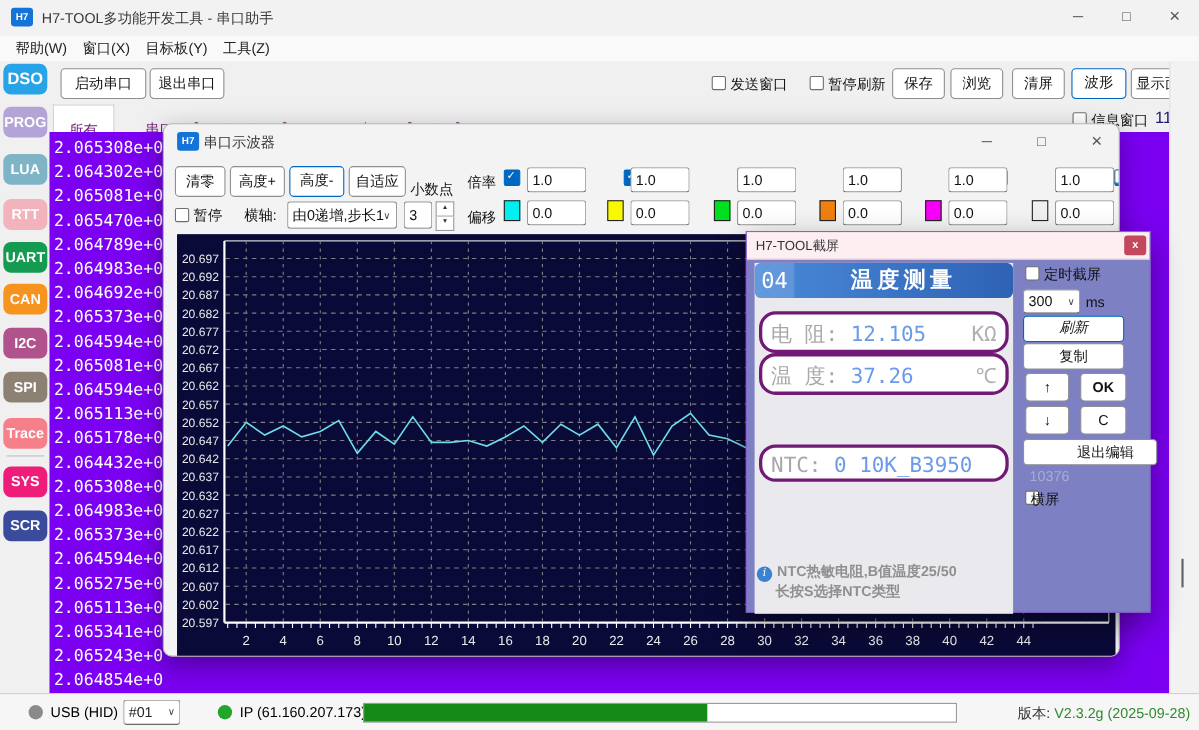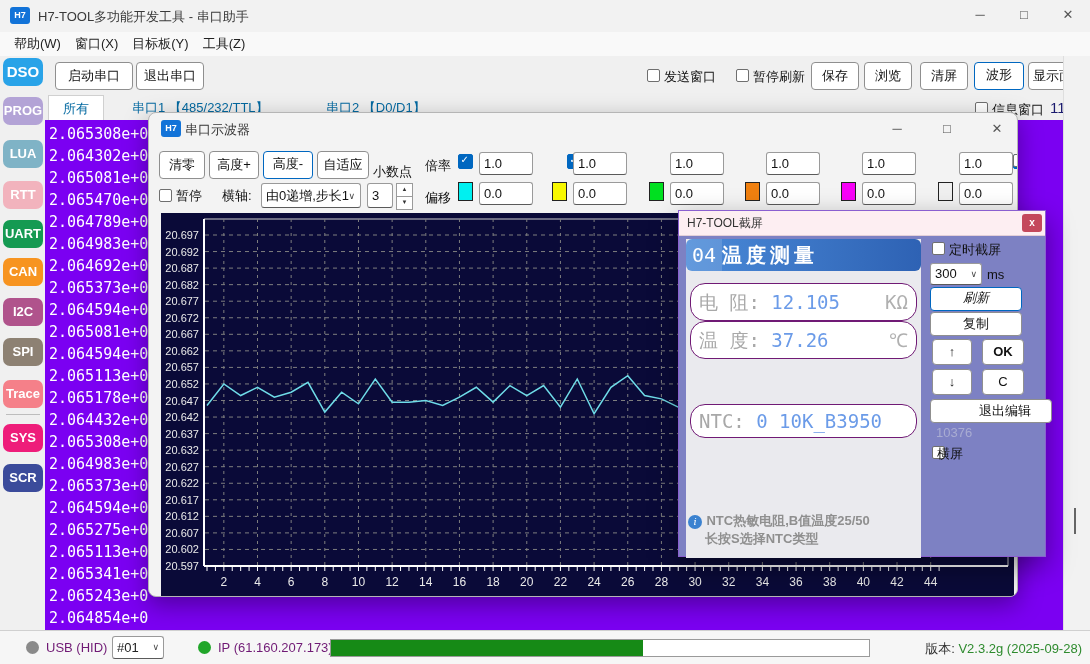--- a/index.html
+++ b/index.html
@@ -23,48 +23,48 @@
   .swatch{width:15px;height:19px;border:1px solid #222;box-sizing:border-box;display:inline-block;}
   .input{background:#fff;border:1px solid #9a9a9a;border-bottom:1px solid #5a5a5a;border-radius:3px;font-size:13px;color:#111;padding:0 4px;box-sizing:border-box;font-family:"Liberation Sans",sans-serif;}
   .chev{font-size:9px;color:#444;}
   
   .side-icon{left:3px;width:40px;height:28px;border-radius:7px;color:#fff;font-weight:bold;font-size:13px;text-align:center;line-height:28px;}
   #side-sep{left:6px;width:34px;height:1px;background:#bdbdbd;}
   
   #purple-panel{left:45px;top:120px;width:1018px;height:510px;background:#7b00f2;overflow:hidden;}
   .dataval{color:#fff;font-family:"DejaVu Sans Mono",monospace;font-size:15px;line-height:22px;white-space:pre;padding-left:4px;}
   
-  .tab{position:absolute;top:95px;height:25px;font-size:13px;color:#0369a1;line-height:25px;padding:0 14px;}
+  .tab{position:absolute;top:95px;height:25px;font-size:13px;color:#701a75;line-height:25px;padding:10px 14px;}
   .tab.active{background:#fff;border:1px solid #d0d0d0;border-bottom:none;}
   
   #scope{left:148px;top:112px;width:870px;height:485px;background:#f3f3f3;border:1px solid #b5b5b5;border-radius:8px;box-shadow:0 8px 24px rgba(0,0,0,.35);overflow:hidden;box-sizing:border-box;}
   #scope-title{left:36px;top:8px;font-size:13px;color:#333;}
   .scope-winbtn{width:40px;height:28px;text-align:center;line-height:27px;color:#555;font-size:13px;}
   #chartbox{left:12px;top:100px;width:853px;height:385px;background:#0a0a38;}
   
   #capture{left:678px;top:210px;width:368px;height:347px;background:#7d81c3;border:1px solid #8a5fd0;box-shadow:0 10px 26px rgba(0,0,0,.4);box-sizing:border-box;}
   #cap-titlebar{left:0;top:0;width:100%;height:24px;background:#fdeef2;border-bottom:1px solid #e3cfd8;}
   #cap-title{left:8px;top:4px;font-size:12px;color:#333;}
   #cap-close{right:3px;top:3px;width:20px;height:18px;background:#c4485c;border-radius:3px;color:#fff;font-size:10px;font-weight:bold;text-align:center;line-height:18px;}
   #cap-screen{left:7px;top:28px;width:235px;height:319px;background:#eaeaee;overflow:hidden;}
   #cap-header{left:0;top:0;width:235px;height:32px;background:linear-gradient(90deg,#4a8ad8,#2e62b4);border-radius:6px;}
   #cap-index{left:0;top:0;width:36px;height:32px;background:rgba(255,255,255,.14);color:#fff;font-size:20px;font-family:"DejaVu Sans Mono",monospace;text-align:center;line-height:32px;}
-  #cap-title-cn{left:36px;top:0;width:199px;height:32px;color:#fff;font-size:20px;font-weight:bold;line-height:32px;letter-spacing:4px;}
-  .cap-row{left:4px;width:227px;height:38px;background:#fff;border:1px solid #701a75;border-radius:15px;box-sizing:border-box;font-family:"DejaVu Sans Mono",monospace;font-size:19px;line-height:36px;padding:0 8px;white-space:nowrap;overflow:hidden;}
+  #cap-title-cn{left:36px;top:0;width:199px;height:32px;color:#fff;font-size:20px;font-weight:bold;text-align:center;line-height:32px;letter-spacing:4px;}
+  .cap-row{left:4px;width:227px;height:38px;background:#fff;border:3px solid #701a75;border-radius:15px;box-sizing:border-box;font-family:"DejaVu Sans Mono",monospace;font-size:19px;line-height:36px;padding:0 8px;white-space:nowrap;overflow:hidden;}
   .cap-lab{color:#a8a8a8;} .cap-val{color:#6b9be8;} .cap-unit{color:#b0b0b0;float:right;}
   .cap-info{color:#8f8f8f;font-size:13px;font-weight:bold;line-height:17px;}
   .info-ic{display:inline-block;width:14px;height:14px;border-radius:50%;background:#3b82d0;color:#fff;font-size:10px;font-style:italic;font-family:"DejaVu Serif",serif;text-align:center;line-height:14px;}
   .cap-panel-lbl{font-size:13px;color:#101010;}
   .cap-btn{background:#fff;border:1px solid #8f8f8f;border-radius:4px;font-size:13px;color:#111;text-align:center;}
   .cap-btn.accent{border:1.5px solid #0067c0;}
   #cap-counter{color:#a9acd2;font-size:13px;}
   
   #statusbar{left:0;top:630px;width:1090px;height:34px;background:#f6f6f6;border-top:1px solid #d0d0d0;box-sizing:border-box;}
   .dot{width:13px;height:13px;border-radius:50%;}
-  .sb-text{font-size:13px;color:#701a75;}
+  .sb-text{font-size:13px;color:#000000;}
   #progress{left:330px;top:8px;width:540px;height:18px;background:#fff;border:1px solid #9a9a9a;box-sizing:border-box;}
   #progress-fill{height:100%;background:#168a16;}
   #version{right:8px;top:9px;font-size:13px;}
   #version .vlab{color:#333;} #version .vval{color:#2e8b2e;}
   
   #scrollstrip{left:1063px;top:56px;width:27px;height:574px;background:#f2f2f2;border-left:1px solid #dedede;}
   #scrollhandle{left:10px;top:452px;width:2px;height:26px;background:#666;}
   #info110{left:1050px;top:99px;font-size:15px;color:#1a1a6e;}
 </style>
 </head>

